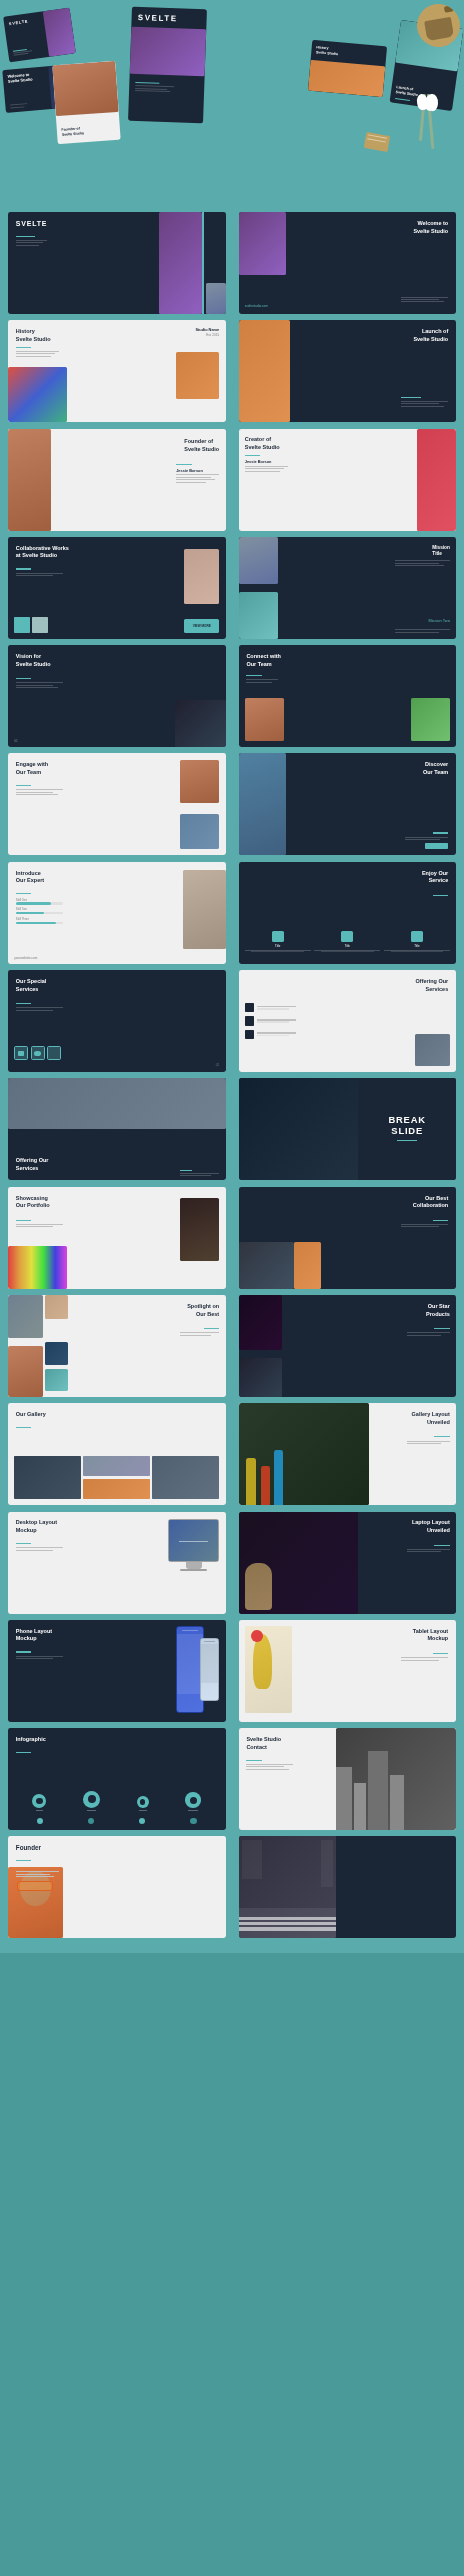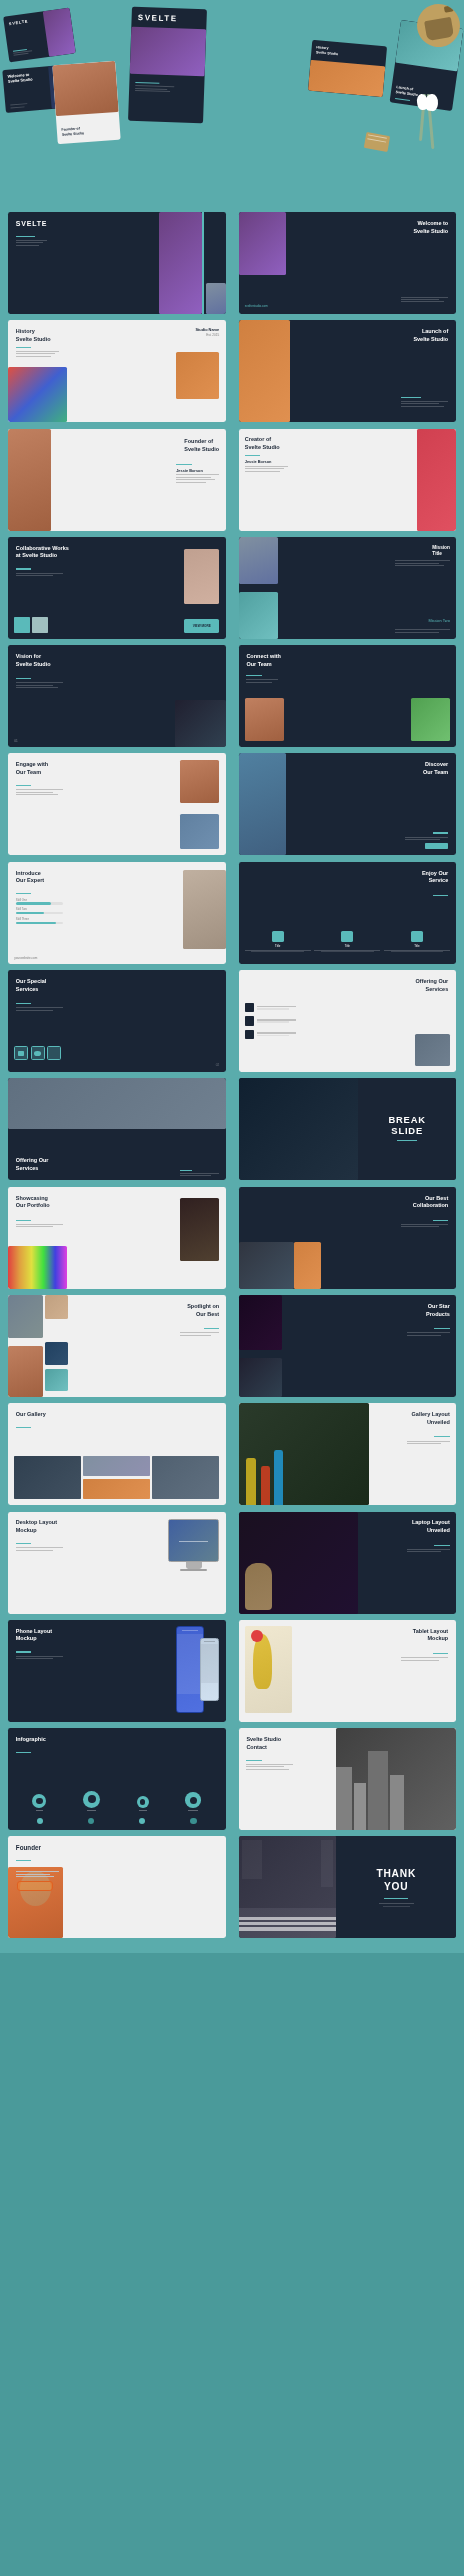--- a/index.html
+++ b/index.html
@@ -733,23 +733,17 @@
         <div style="position:absolute;bottom:7.9px;left:0;right:0;">
           <div style="width:100%;height:3.1px;background:rgba(255,255,255,0.6);margin-bottom:2.4px;"></div>
           <div style="width:100%;height:3.1px;background:rgba(255,255,255,0.6);margin-bottom:2.4px;"></div>
           <div style="width:100%;height:3.1px;background:rgba(255,255,255,0.6);"></div>
         </div>
 
         <div style="position:absolute;top:0;left:0;right:0;height:70%;background:linear-gradient(135deg,#303040,#404050);"></div>
         <div style="position:absolute;top:3.9px;left:3.9px;width:19.7px;height:39px;background:rgba(255,255,255,0.05);"></div>
         <div style="position:absolute;top:3.9px;right:3.9px;width:11.8px;height:47px;background:rgba(255,255,255,0.05);"></div>
       </div>
-      <div style="position:absolute;top:0;right:0;width:55%;height:100%;background:#1a2535;display:flex;flex-direction:column;align-items:center;justify-content:center;">
-        <div style="font-size:10.2px;font-weight:900;color:#fff;letter-spacing:0.8px;text-align:center;line-height:1.2;">THANK<br>YOU</div>
-        <div style="width:23.6px;height:1.2px;background:#5ababa;margin:4.7px 0;"></div>
-        <div style="width:35px;height:0.8px;background:rgba(255,255,255,0.2);margin-bottom:1.6px;"></div>
-        <div style="width:27.5px;height:0.8px;background:rgba(255,255,255,0.15);"></div>
-      </div>
     </div>
   </div>
 
 </div>
 
 
 </body></html>

